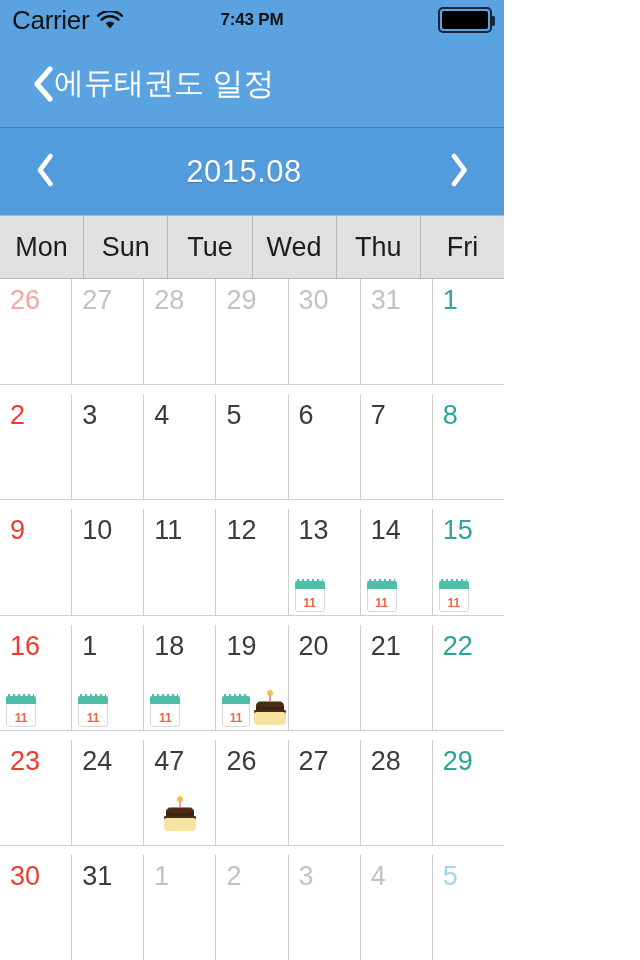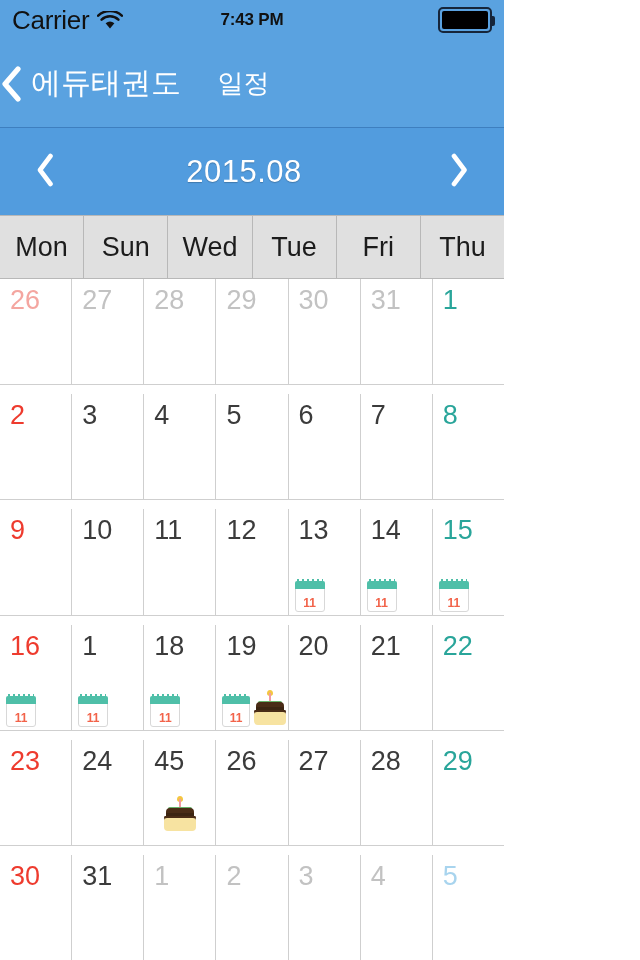--- a/index.html
+++ b/index.html
@@ -34,28 +34,28 @@
     background:#16253a; border-radius:0 2px 2px 0;
   }
 
   
   .nav-bar{
     flex:0 0 88px; background:#5AA2E0;
     display:flex; align-items:center; position:relative;
     border-bottom:1px solid #3E7FBF;
   }
   .nav-back{
-    display:flex; align-items:center; gap:9px;
-    padding-left:0; cursor:pointer;
+    display:flex; align-items:center; gap:0;
+    padding-left:32px; cursor:pointer;
   }
   .chev-back{ width:22px; height:36px; }
   .nav-back-label{ font-size:30px; color:#ffffff; }
   .nav-title{
     position:absolute; left:0; right:17px; text-align:center;
-    font-size:26px; color:#ffffff; font-weight:500; pointer-events:none;
+    font-size:31px; color:#ffffff; font-weight:500; pointer-events:none;
   }
 
   
   .month-bar{
     flex:0 0 87px; background:#529CDE;
     display:flex; align-items:center; position:relative;
   }
   .month-arrow{
     width:90px; display:flex; align-items:center; justify-content:center;
     cursor:pointer;
@@ -202,24 +202,24 @@
         <svg viewBox="0 0 20 34" width="20" height="34">
           <path d="M5 3 L15.5 17 L5 31" fill="none" stroke="#ffffff" stroke-width="4.6" stroke-linecap="round" stroke-linejoin="round"></path>
         </svg>
       </span>
     </div>
   </div>
 
   <div class="weekday-row" id="weekday-row">
       <div class="weekday-cell">Mon</div>
       <div class="weekday-cell">Sun</div>
+      <div class="weekday-cell">Tue</div>
       <div class="weekday-cell">Wed</div>
-      <div class="weekday-cell">Tue</div>
+      <div class="weekday-cell">Thu</div>
       <div class="weekday-cell">Fri</div>
-      <div class="weekday-cell">Thu</div>
     </div>
 
   <div class="cal-grid" id="cal-grid">
       <div class="cal-row">
         <div class="cal-cell">
           <div class="day-num d-out-sun">26</div>
         </div>
         <div class="cal-cell">
           <div class="day-num d-out">27</div>
         </div>
@@ -359,21 +359,21 @@
         </div>
       </div>
       <div class="cal-row">
         <div class="cal-cell">
           <div class="day-num d-sun">23</div>
         </div>
         <div class="cal-cell">
           <div class="day-num d-weekday">24</div>
         </div>
         <div class="cal-cell">
-          <div class="day-num d-weekday">45</div>
+          <div class="day-num d-weekday">47</div>
           <div class="badges center">
             <div class="ico-cake">
               <div class="cake-flame"></div>
               <div class="cake-candle"></div>
               <div class="cake-green"></div>
               <div class="cake-top"></div>
               <div class="cake-drip"></div>
               <div class="cake-bot"></div>
             </div>
           </div>

